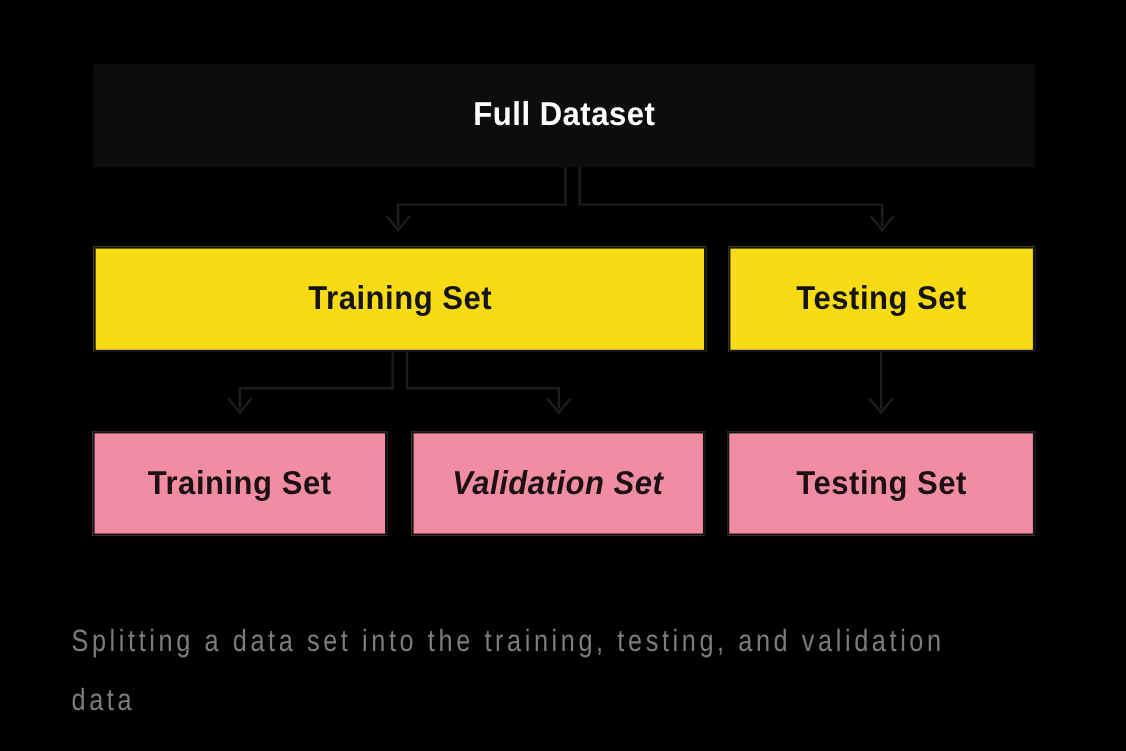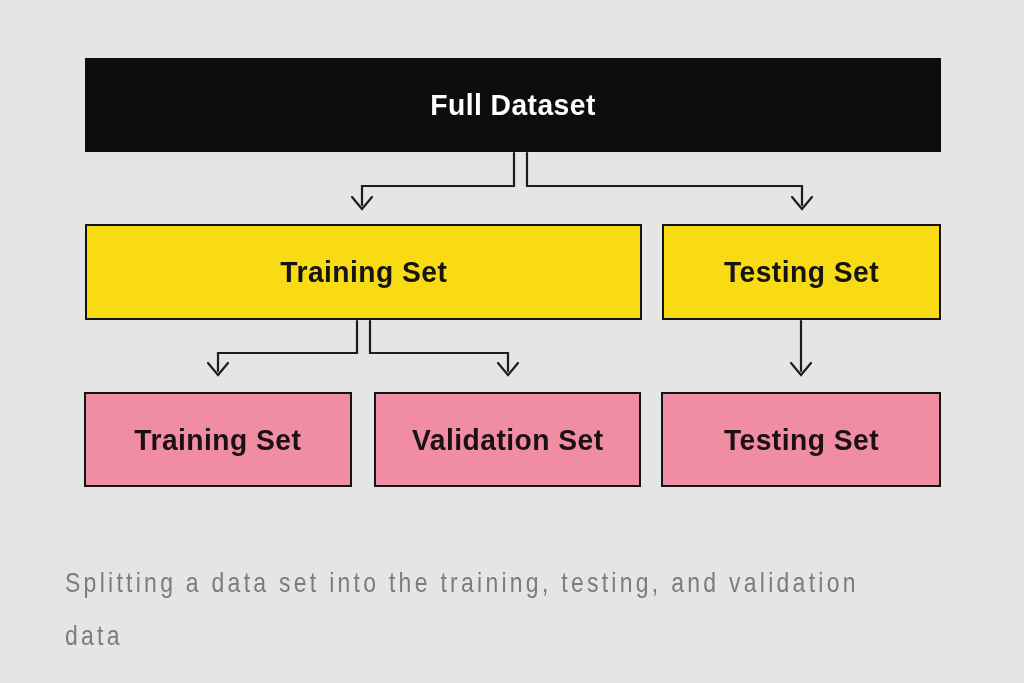--- a/index.html
+++ b/index.html
@@ -4,21 +4,21 @@
 <style>
   html, body {
     margin: 0;
     padding: 0;
     background: #ffffff;
   }
   .canvas {
     position: relative;
     width: 1024px;
     height: 683px;
-    background: #e5e5e5;
+    background: #000000;
     font-family: "Liberation Sans", sans-serif;
     overflow: hidden;
   }
   .node {
     position: absolute;
     display: flex;
     align-items: center;
     justify-content: center;
     box-sizing: border-box;
     border: 2px solid #141414;
@@ -79,21 +79,21 @@
   </div>
 
   <div class="node n-ytest" style="background-color: rgb(248, 219, 18); color: rgb(20, 20, 20);">
     <span class="label">Testing Set</span>
   </div>
 
   <div class="node n-ptrain" style="background-color: rgb(240, 141, 162); color: rgb(28, 16, 20);">
     <span class="label">Training Set</span>
   </div>
 
-  <div class="node n-pval" style="background-color: rgb(240, 141, 162); color: rgb(28, 16, 20);">
+  <div class="node n-pval" style="background-color: rgb(240, 141, 162); color: rgb(28, 16, 20); font-style: italic;">
     <span class="label">Validation Set</span>
   </div>
 
   <div class="node n-ptest" style="background-color: rgb(240, 141, 162); color: rgb(28, 16, 20);">
     <span class="label">Testing Set</span>
   </div>
 
   <svg class="connectors" viewBox="0 0 1024 683" xmlns="http://www.w3.org/2000/svg">
 
     <path d="M514 153 L514 186 L362 186 L362 205"></path>

